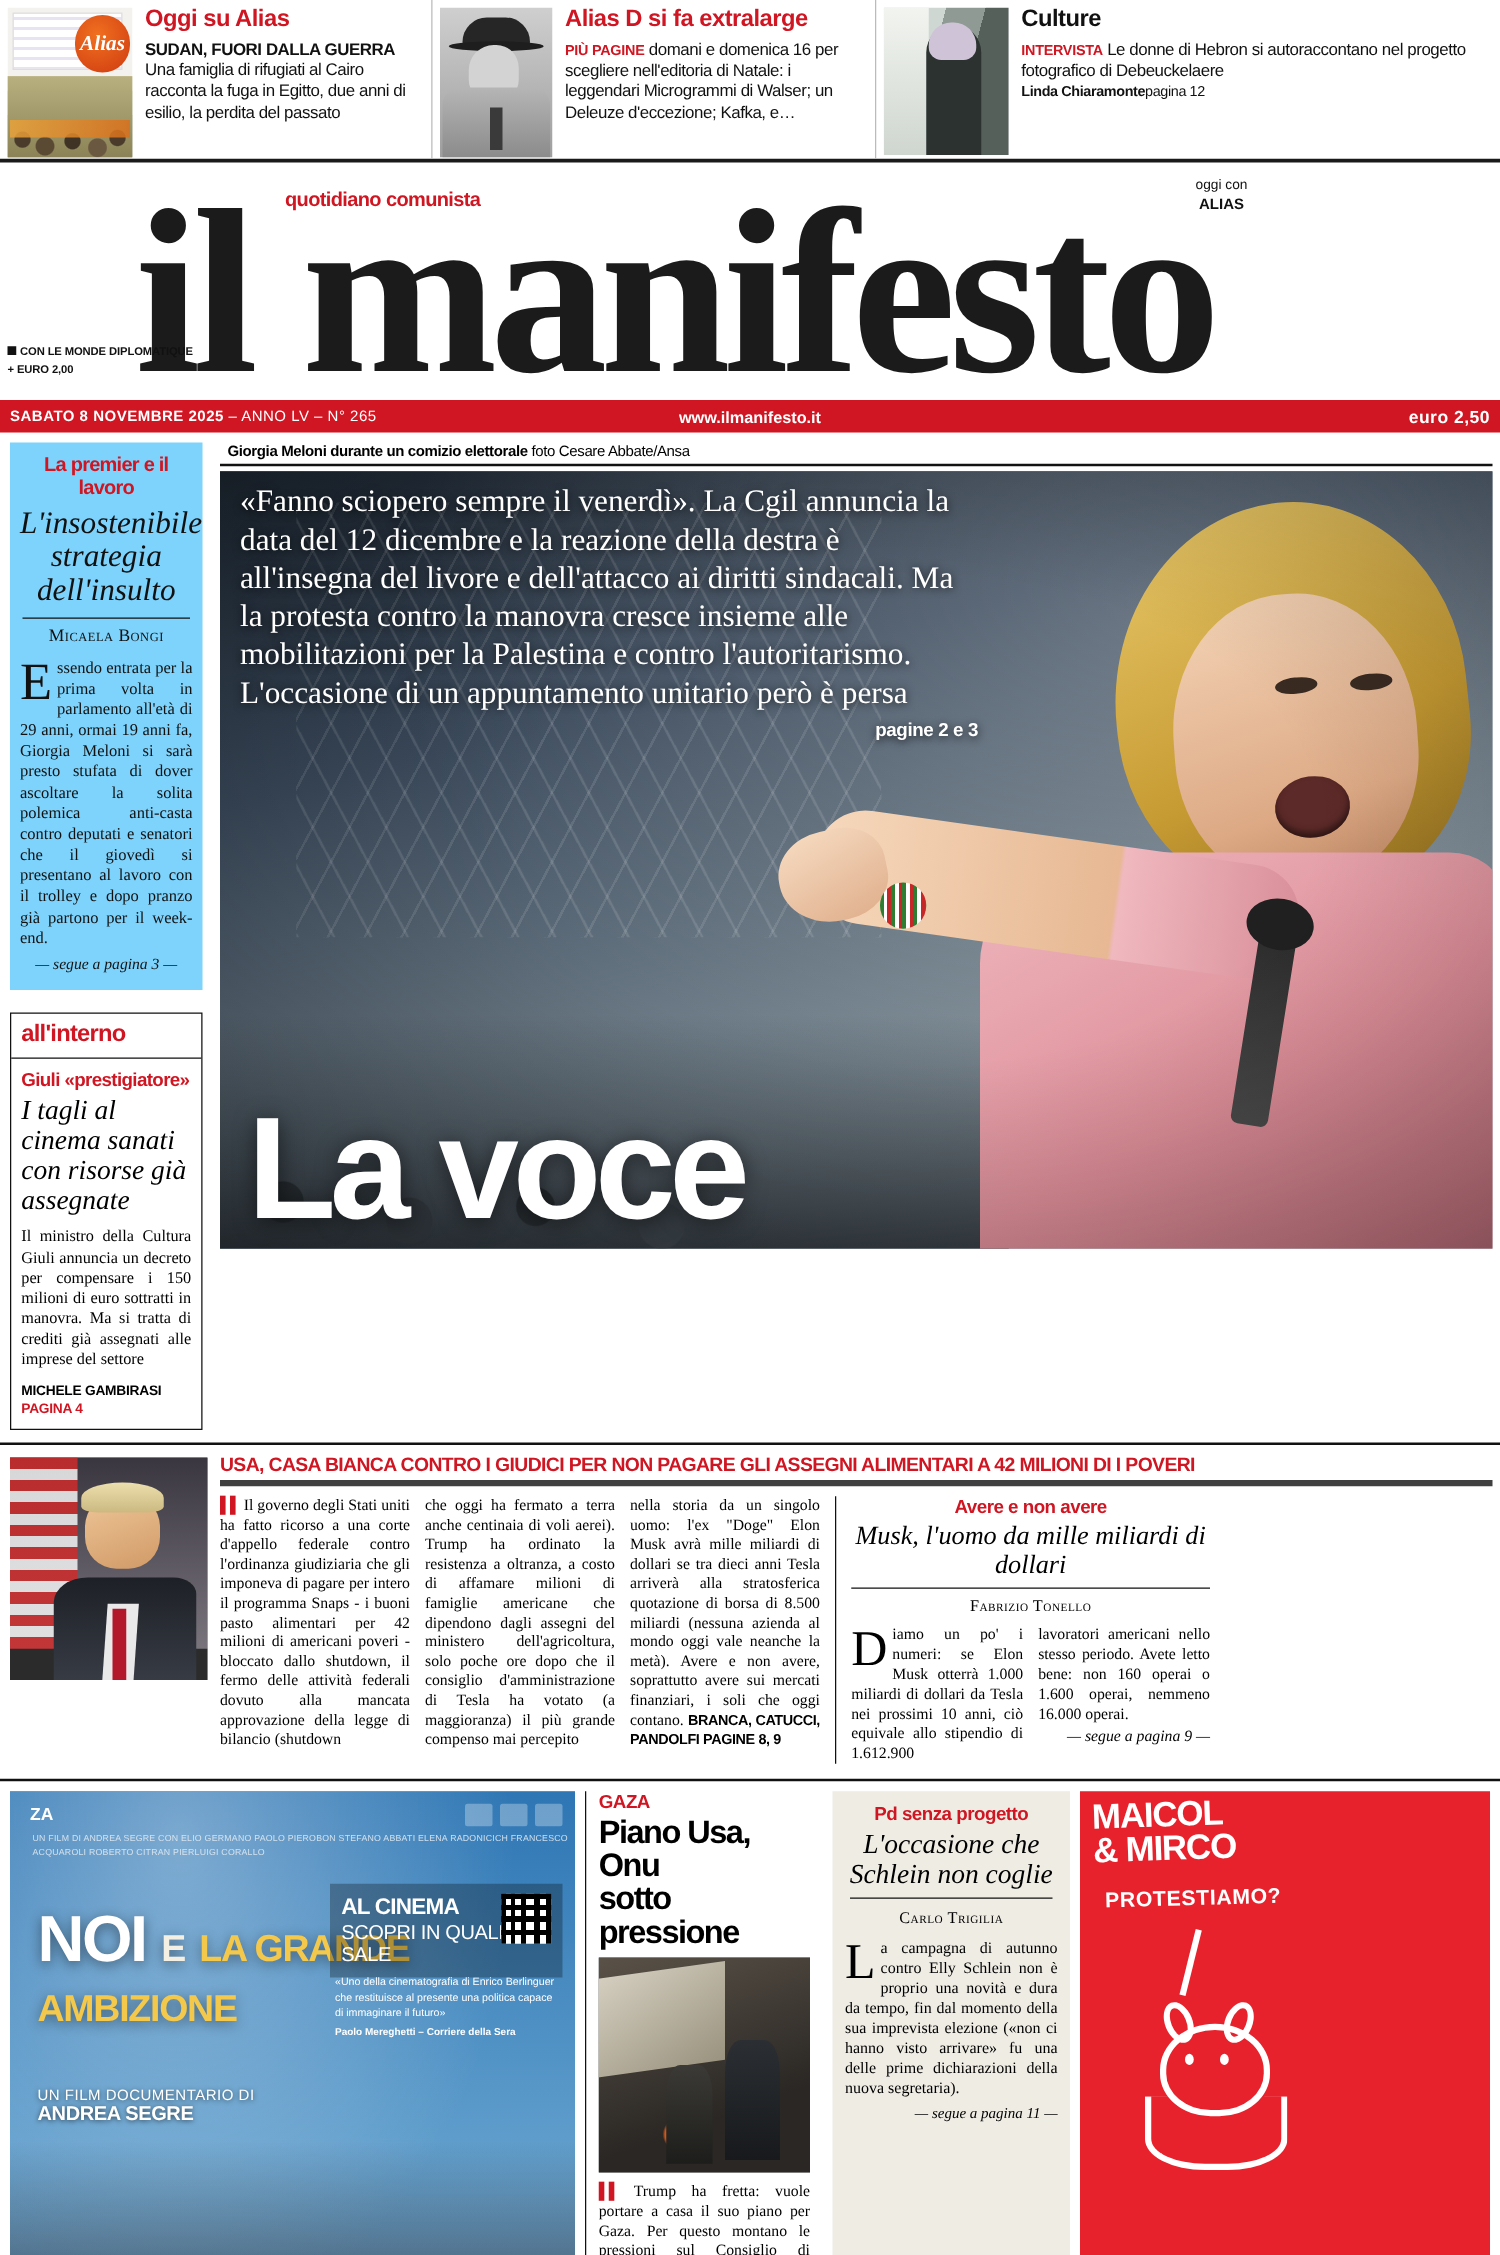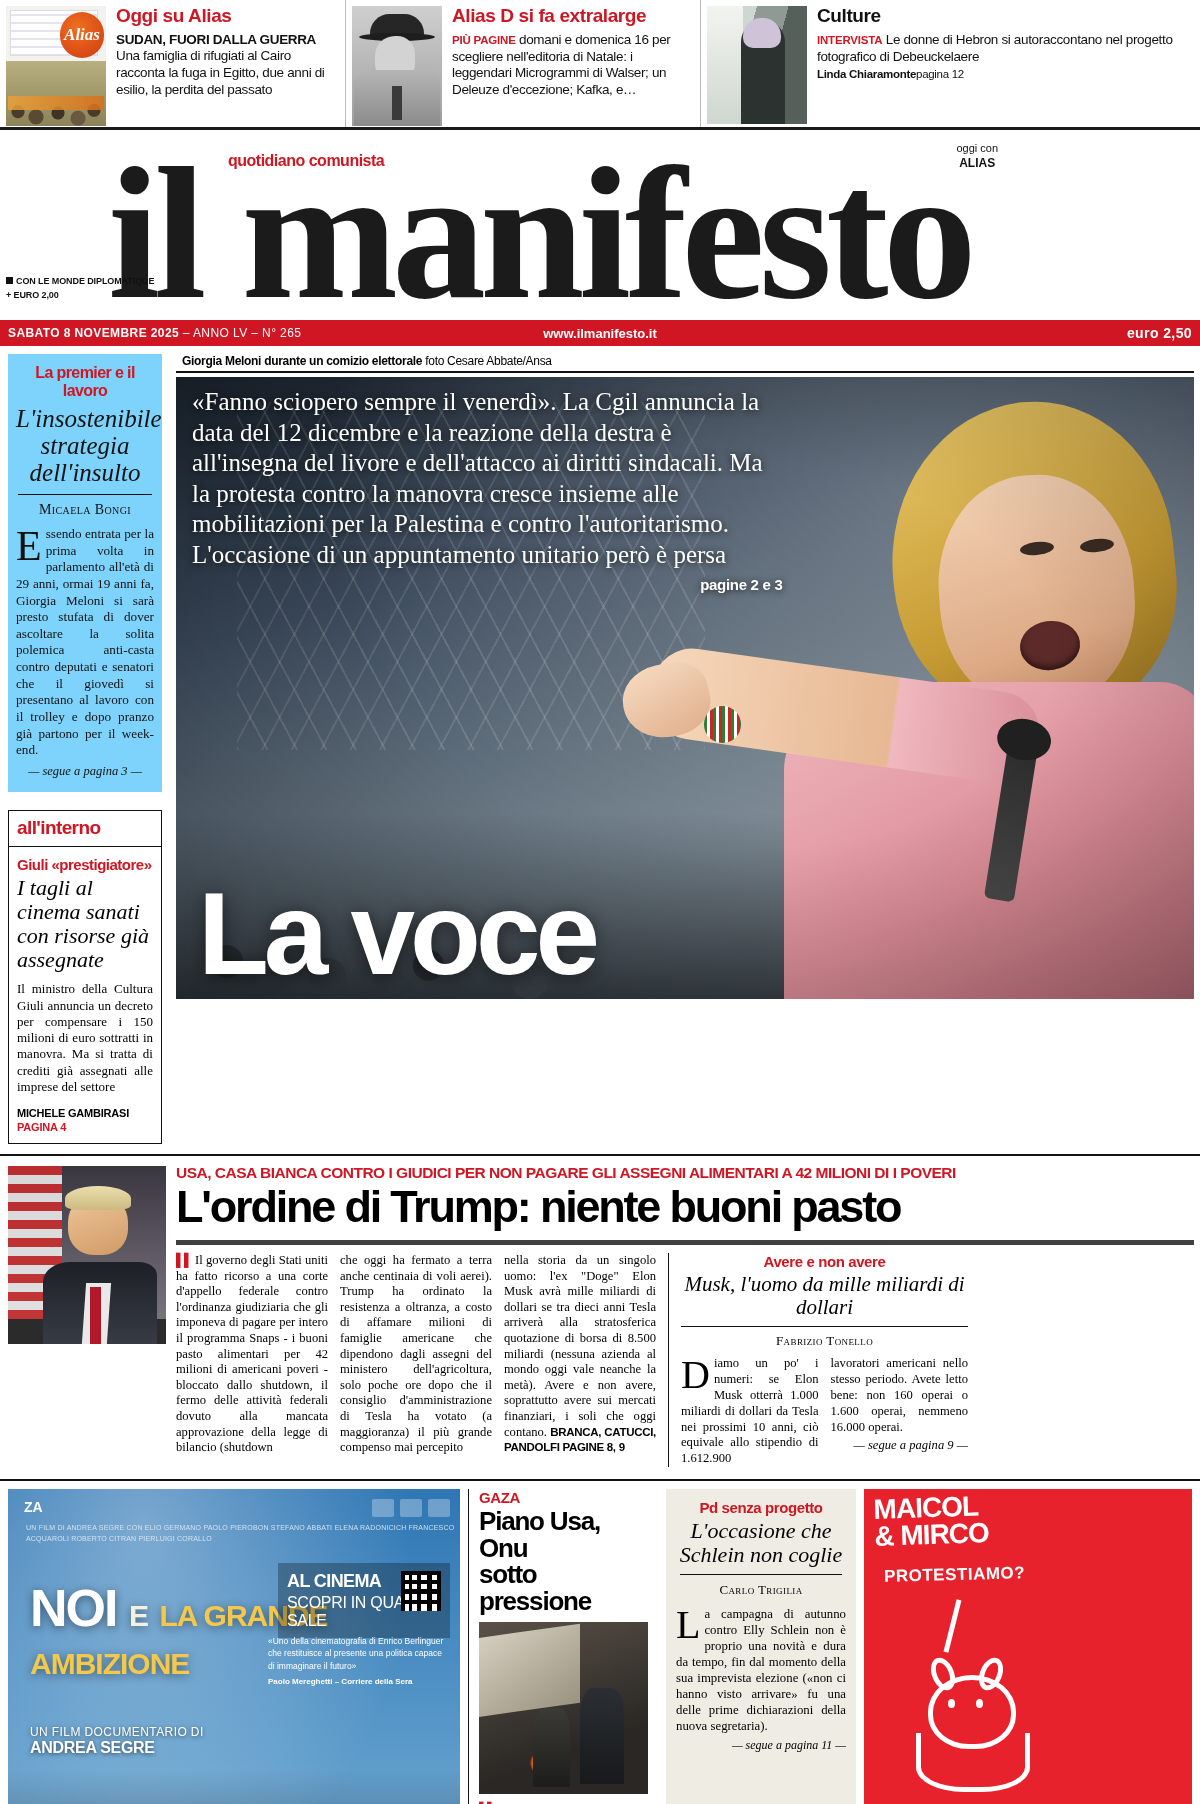--- a/index.html
+++ b/index.html
@@ -398,21 +398,21 @@
     position:absolute; left:22px; top:236px; color:#fff; font-size:12px; letter-spacing:0.4px;
     text-shadow:0 1px 4px rgba(0,0,0,.6);
   }
   .film-dir b { display:block; font-size:16px; letter-spacing:-0.3px; }
   .film-credits {
     position:absolute; left:18px; top:34px; color:#dfe9f2; font-size:7px; line-height:1.5;
     letter-spacing:.2px; opacity:.9;
   }
   .film-za { position:absolute; left:16px; top:10px; color:#fff; font-size:14px; font-weight:bold; }
   .film-badge {
-    position:absolute; right:10px; top:74px; width:172px; padding:8px 9px;
+    position:absolute; right:10px; top:74px; width:186px; padding:8px 9px;
     background:rgba(0,0,0,.28); color:#fff;
   }
   .film-badge .b1 { font-size:18px; font-weight:bold; letter-spacing:-0.6px; }
   .film-badge .b2 { font-size:16px; letter-spacing:-0.3px; margin-top:2px; }
   .film-badge .qr {
     position:absolute; right:9px; top:8px; width:40px; height:40px; background:#fff;
     background-image:
       linear-gradient(90deg, #000 0 4px, transparent 4px 8px, #000 8px 11px, transparent 11px 16px, #000 16px 20px, transparent 20px 26px, #000 26px 31px, transparent 31px 36px, #000 36px 40px),
       linear-gradient(#000 0 4px, transparent 4px 9px, #000 9px 13px, transparent 13px 18px, #000 18px 23px, transparent 23px 29px, #000 29px 33px, transparent 33px 40px);
     background-blend-mode:multiply;
@@ -648,21 +648,20 @@
         <div class="tp-desk"></div>
       <div class="tp-suit"></div>
         <div class="tp-shirt"></div>
         <div class="tp-tie"></div>
       <div class="tp-head"></div>
         <div class="tp-hair"></div>
     </div>
 
     <div class="trump-main">
       <div class="trump-kicker">USA, CASA BIANCA CONTRO I GIUDICI PER NON PAGARE GLI ASSEGNI ALIMENTARI A 42 MILIONI DI I POVERI</div>
-      <div class="trump-title">L'ordine di Trump: niente buoni pasto</div>
 
       <div class="trump-cols">
         <div class="tc">
           <span class="sq2">▌▌</span>
           <span>Il governo degli Stati uniti ha fatto ricorso a una corte d'appello federale contro l'ordinanza giudiziaria che gli imponeva di pagare per intero il programma Snaps - i buoni pasto alimentari per 42 milioni di americani poveri - bloccato dallo shutdown, il fermo delle attività federali dovuto alla mancata approvazione della legge di bilancio (shutdown</span>
         </div>
         <div class="tc">
           <span>che oggi ha fermato a terra anche centinaia di voli aerei). Trump ha ordinato la resistenza a oltranza, a costo di affamare milioni di famiglie americane che dipendono dagli assegni del ministero dell'agricoltura, solo poche ore dopo che il consiglio d'amministrazione di Tesla ha votato (a maggioranza) il più grande compenso mai percepito</span>
         </div>
         <div class="tc">

